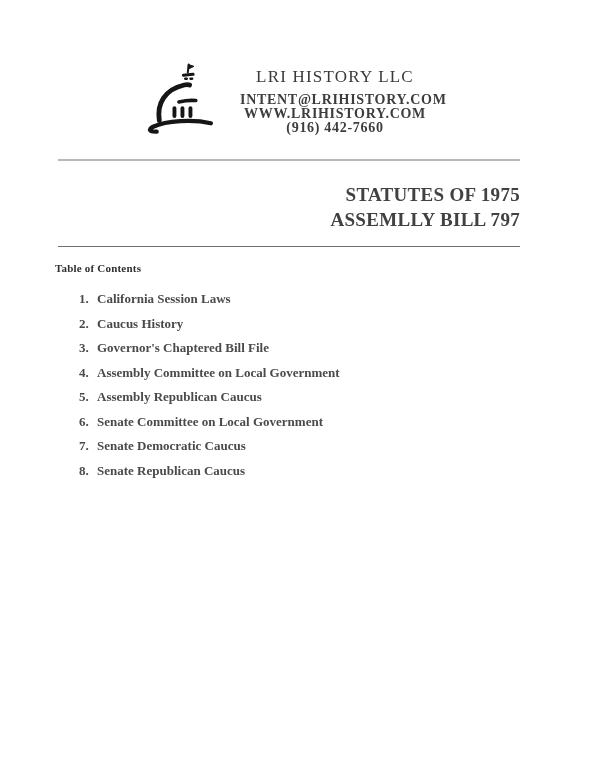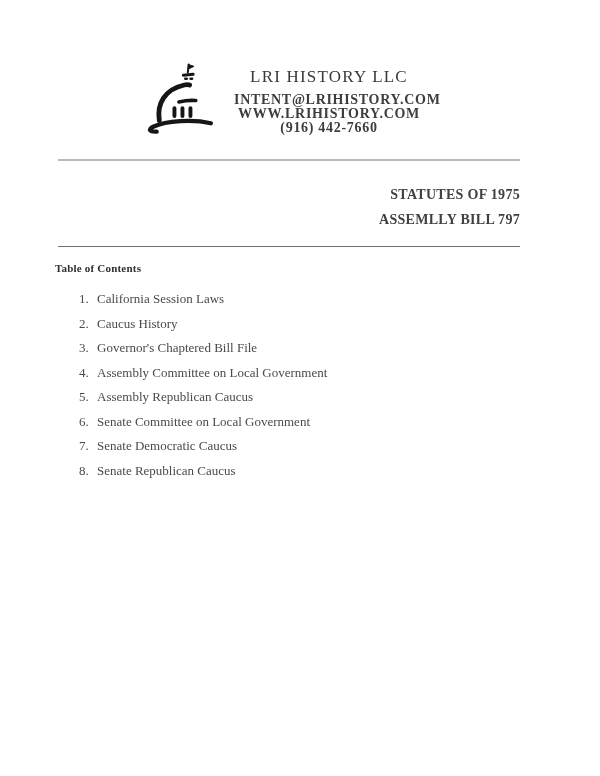--- a/index.html
+++ b/index.html
@@ -10,21 +10,21 @@
     background: #ffffff;
     font-family: "Liberation Serif", "DejaVu Serif", serif;
     position: relative;
     overflow: hidden;
   }
 
   
   .letterhead {
     display: flex;
     align-items: center;
-    gap: 16px;
+    gap: 22px;
     margin: 60px 0 0 138px;
   }
   .logo-wrap { width: 80px; height: 82px; flex: 0 0 auto; }
   .logo-wrap svg { width: 100%; height: 100%; }
   .head-text { text-align: center; width: 190px; }
   .company-name {
     font-size: 17px;
     letter-spacing: 1.2px;
     color: #3a3a3a;
     margin-bottom: 6px;
@@ -43,40 +43,41 @@
   .rule { border: none; margin-left: 58px; margin-right: 80px; }
   .rule-light { height: 2px; background: #b9b9b9; margin-top: 17px; }
   .rule-dark  { height: 1px; background: #6f6f6f; margin-top: 14px; }
 
   
   .statutes {
     text-align: right;
     margin: 21px 80px 0 58px;
   }
   .statute-line {
-    font-size: 14px;
+    font-size: 19px;
     font-weight: bold;
     color: #414141;
     line-height: 25px;
     letter-spacing: 0.3px;
     white-space: pre-wrap;
   }
 
   
   .toc-heading {
     font-size: 11px;
     font-weight: bold;
     color: #2f2f2f;
     margin: 15px 0 0 55px;
     letter-spacing: 0.2px;
   }
   ol.toc-list {
     margin: 18px 0 0 72px;
     padding-left: 20px;
     list-style-type: decimal;
+    font-weight: bold;
   }
   ol.toc-list li {
     font-size: 13px;
     color: #4a4a4a;
     margin-bottom: 10.5px;
     line-height: 14px;
     padding-left: 5px;
   }
   ol.toc-list li::marker { color: #4a4a4a; }
 </style>

